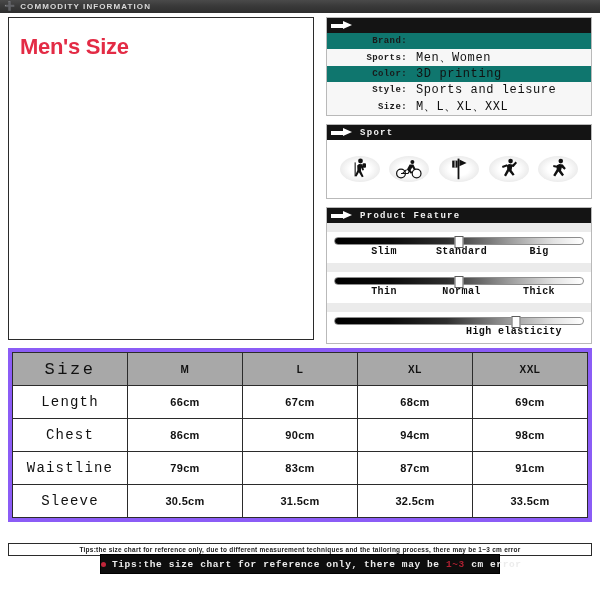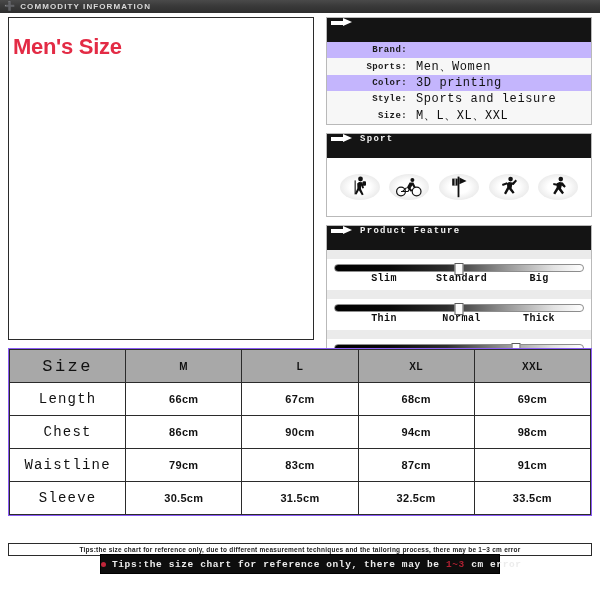--- a/index.html
+++ b/index.html
@@ -27,55 +27,55 @@
     font-family:"Liberation Sans",sans-serif;font-weight:bold;
     white-space:nowrap;
   }
 
   
   .leftpanel{
     position:absolute;left:8px;top:17px;width:306px;height:323px;
     background:#fff;border:1px solid #2b2b2b;box-sizing:border-box;
   }
   .leftpanel .heading{
-    position:absolute;left:4px;top:16px;
+    position:absolute;left:11px;top:16px;
     color:#e32b45;font-size:22px;font-weight:bold;
     font-family:"Liberation Sans",sans-serif;
     letter-spacing:-0.3px;white-space:nowrap;
   }
 
   
   .rightcol{position:absolute;left:326px;top:17px;width:266px;}
   .card{
     border:1px solid #b9b9b9;background:#fff;box-sizing:border-box;
     margin-bottom:8px;
   }
   .cardhead{
-    background:#141414;height:24px;display:flex;align-items:flex-start;
+    background:#141414;height:15px;display:flex;align-items:center;
     padding-left:4px;
   }
   .arrow{
     width:22px;height:9px;position:relative;flex:none;margin-right:7px;
   }
   .arrow .shaft{
     position:absolute;left:0;top:3px;width:14px;height:4px;background:#fff;
   }
   .arrow .head{
     position:absolute;left:12px;top:0;width:0;height:0;
     border-top:4.5px solid transparent;border-bottom:4.5px solid transparent;
     border-left:9px solid #fff;
   }
   .cardhead .lbl{
     color:#f2f2f2;font-size:9px;font-weight:bold;letter-spacing:1.3px;
     font-family:"Liberation Mono",monospace;white-space:nowrap;
   }
 
   
   .spectable{width:100%;border-collapse:collapse;}
-  .spectable tr.odd{background:#c4b5fd;}
+  .spectable tr.odd{background:#0f766e;}
   .spectable tr.even{background:#f7f7f7;}
   .spectable td{padding:0;height:16px;vertical-align:middle;}
   .spectable td.k{
     width:80px;text-align:right;padding-right:5px;
     font-size:9px;font-weight:bold;color:#1a1a1a;
     font-family:"Liberation Mono",monospace;letter-spacing:0.4px;
     white-space:nowrap;
   }
   .spectable td.v{
     padding-left:4px;font-size:12px;color:#111;
@@ -111,21 +111,21 @@
   }
   .scale span{
     position:absolute;top:0;font-size:10px;color:#0f0f0f;font-weight:bold;
     font-family:"Liberation Mono",monospace;letter-spacing:0.4px;
     transform:translateX(-50%);white-space:nowrap;
   }
 
   
   .chartwrap{
     position:absolute;left:8px;top:348px;width:584px;
-    border:1px solid #8b5cf6;box-sizing:border-box;background:#fff;
+    border:4px solid #8b5cf6;box-sizing:border-box;background:#fff;
   }
   table.sizechart{width:100%;border-collapse:collapse;table-layout:fixed;}
   table.sizechart th,table.sizechart td{
     border:1px solid #2b2b2b;text-align:center;vertical-align:middle;
     height:32px;padding:0;
   }
   table.sizechart thead th{
     background:#a8a8a8;color:#111;
   }
   th.sizehdr{

